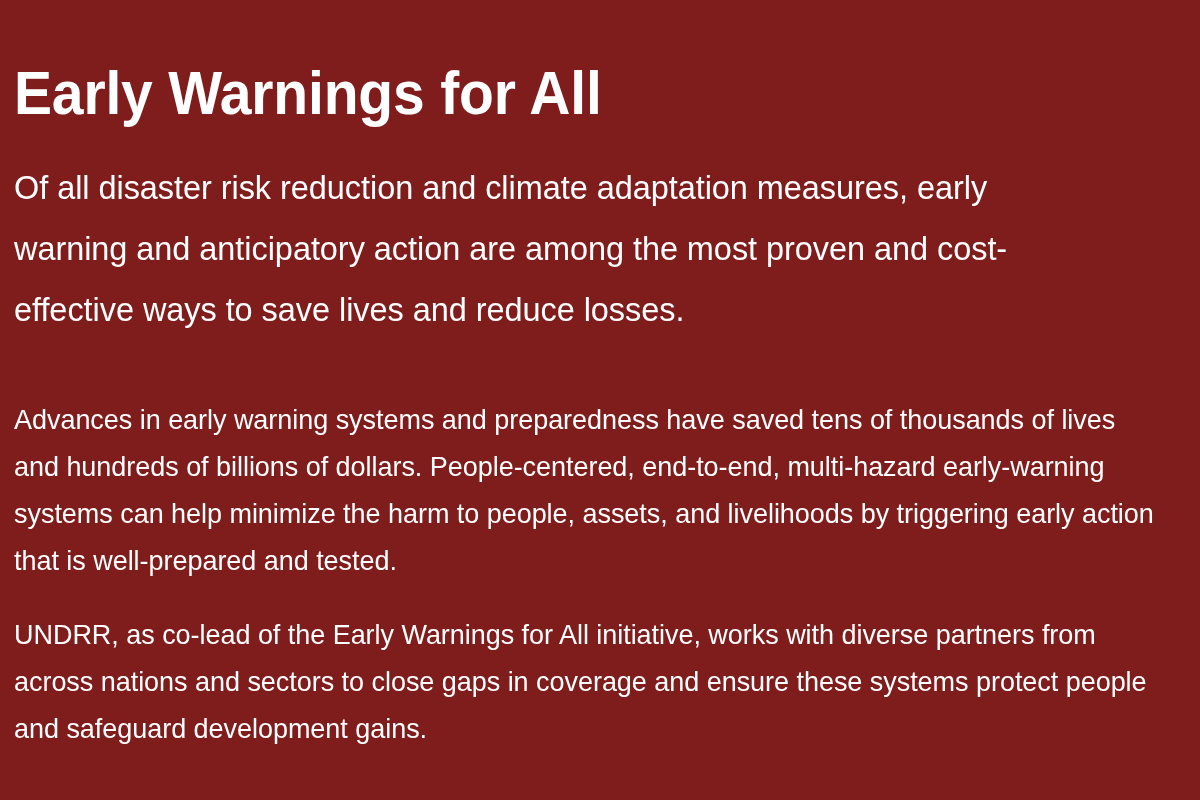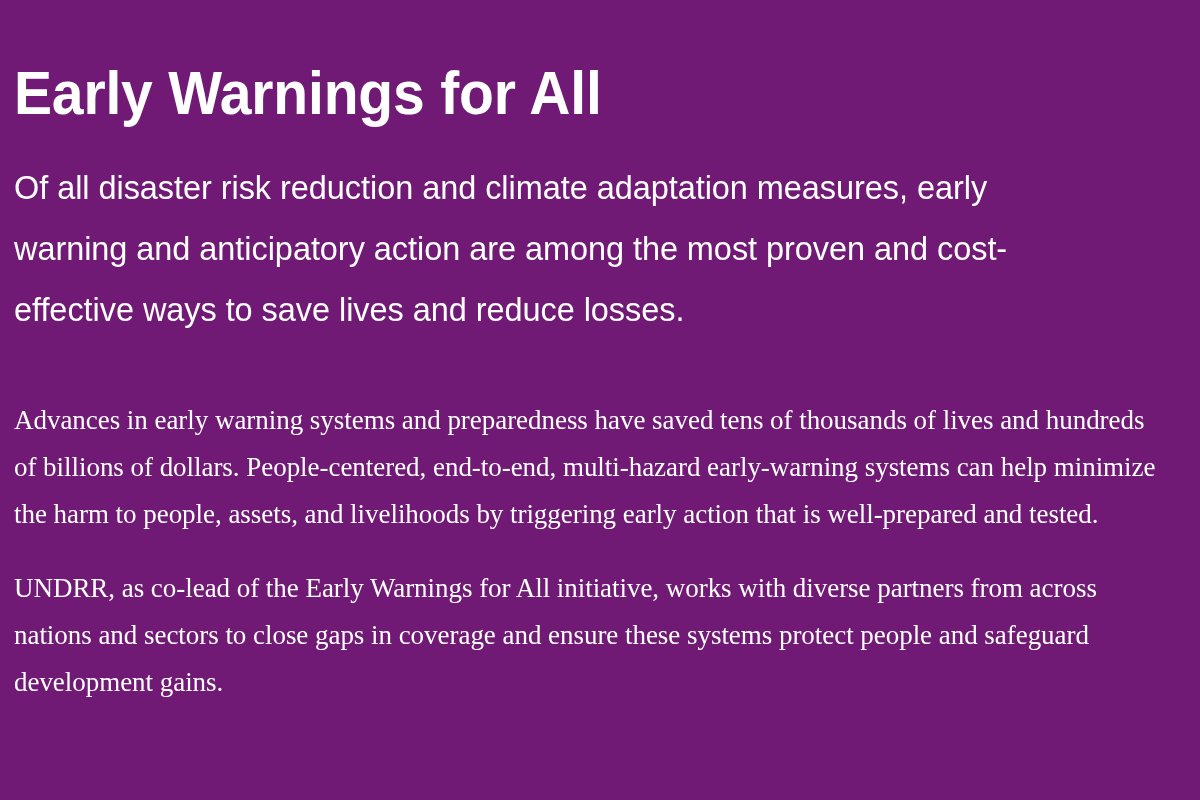--- a/index.html
+++ b/index.html
@@ -53,21 +53,20 @@
     font-weight: 400;
     letter-spacing: -0.05px;
     width: 1120px;
     transform: scaleX(0.955);
     transform-origin: left top;
     padding-top: 33px;
   }
 
   .body-block {
     padding-top: 56px;
-    font-family: Liberation Serif, serif;
   }
 
   .body-text {
     margin: 0;
     padding: 0;
     color: #ffffff;
     font-size: 28px;
     line-height: 47px;
     font-weight: 400;
     letter-spacing: -0.05px;
@@ -76,21 +75,21 @@
     transform-origin: left top;
   }
 
   .body-text + .body-text {
     margin-top: 27px;
   }
 </style>
 </head>
 <body style="background: rgb(5, 82, 154);">
 
-<div class="page" style="background: #701a75;">
+<div class="page" style="background: #7f1d1d;">
   <div class="content">
 
     <h1 class="page-title">Early Warnings for All</h1>
 
     <p class="lead">Of all disaster risk reduction and climate adaptation measures, early warning and anticipatory action are among the most proven and cost-effective ways to save lives and reduce losses.</p>
 
     <div class="body-block">
       <p class="body-text">Advances in early warning systems and preparedness have saved tens of thousands of lives and hundreds of billions of dollars. People-centered, end-to-end, multi-hazard early-warning systems can help minimize the harm to people, assets, and livelihoods by triggering early action that is well-prepared and tested.</p>
       <p class="body-text">UNDRR, as co-lead of the Early Warnings for All initiative, works with diverse partners from across nations and sectors to close gaps in coverage and ensure these systems protect people and safeguard development gains.</p>
     </div>

